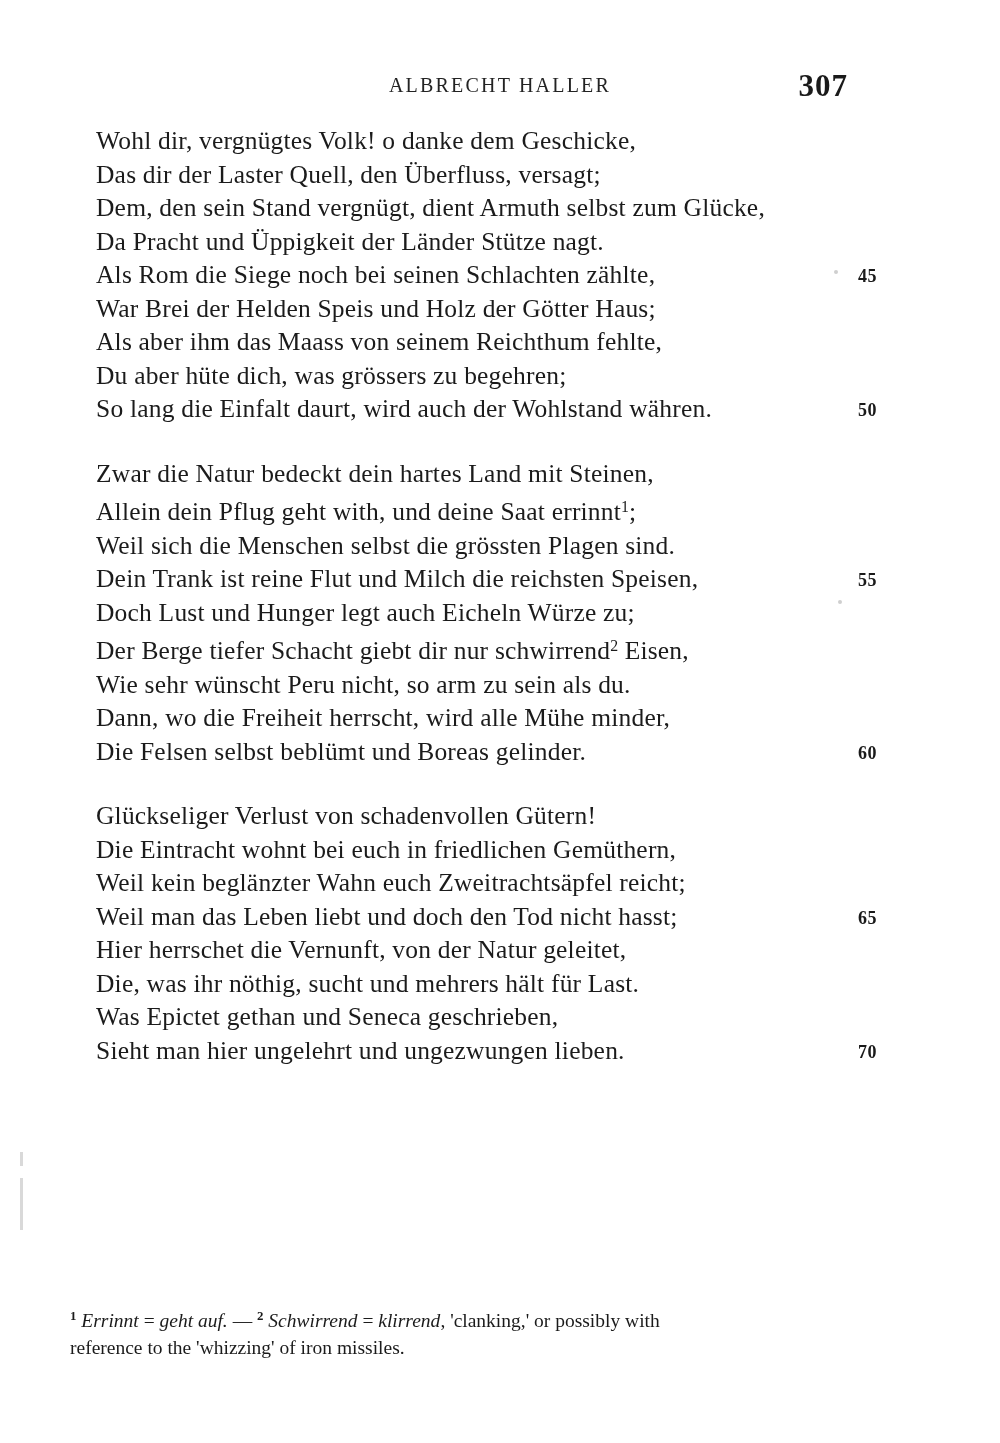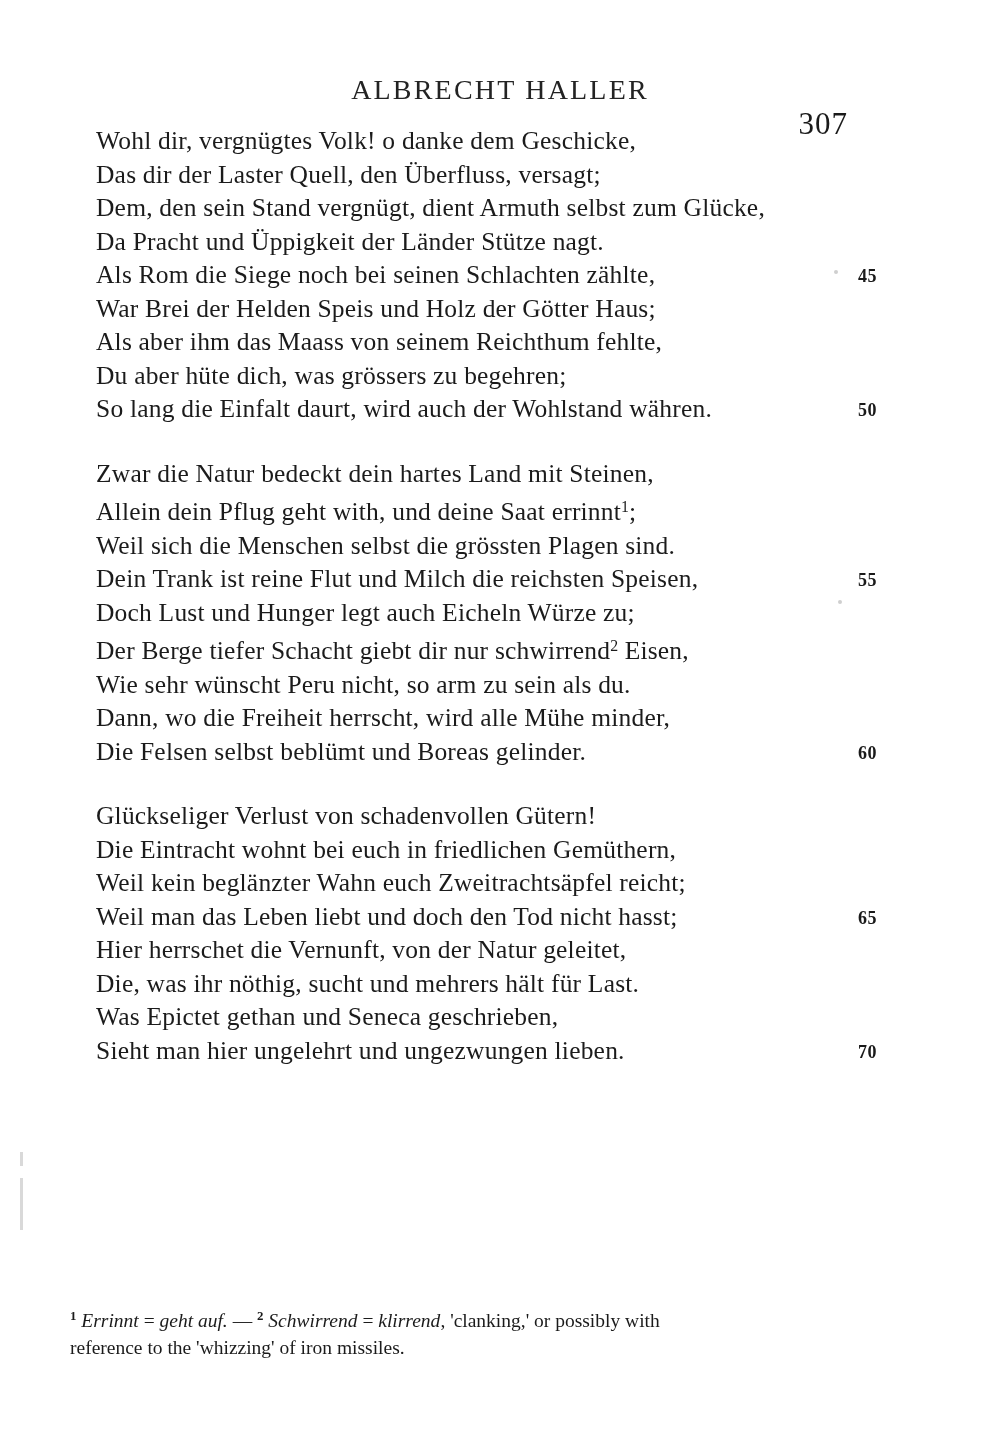--- a/index.html
+++ b/index.html
@@ -22,34 +22,33 @@
     top: 74px;
     left: 0;
     width: 1000px;
     height: 40px;
   }
   .running-title {
     position: absolute;
     left: 0;
     width: 1000px;
     text-align: center;
-    font-size: 28px;
+    font-size: 20px;
     letter-spacing: 2.2px;
     color: #232323;
     font-family: "Liberation Serif", serif;
   }
   .folio {
     position: absolute;
     right: 152px;
     top: -6px;
     font-size: 31px;
-    font-weight: normal;
+    font-weight: bold;
     letter-spacing: 1px;
     color: #1a1a1a;
-    margin-top: 38px;
   }
 
   
   .body {
     position: absolute;
     top: 124px;
     left: 96px;
     width: 800px;
   }
   .stanza {

